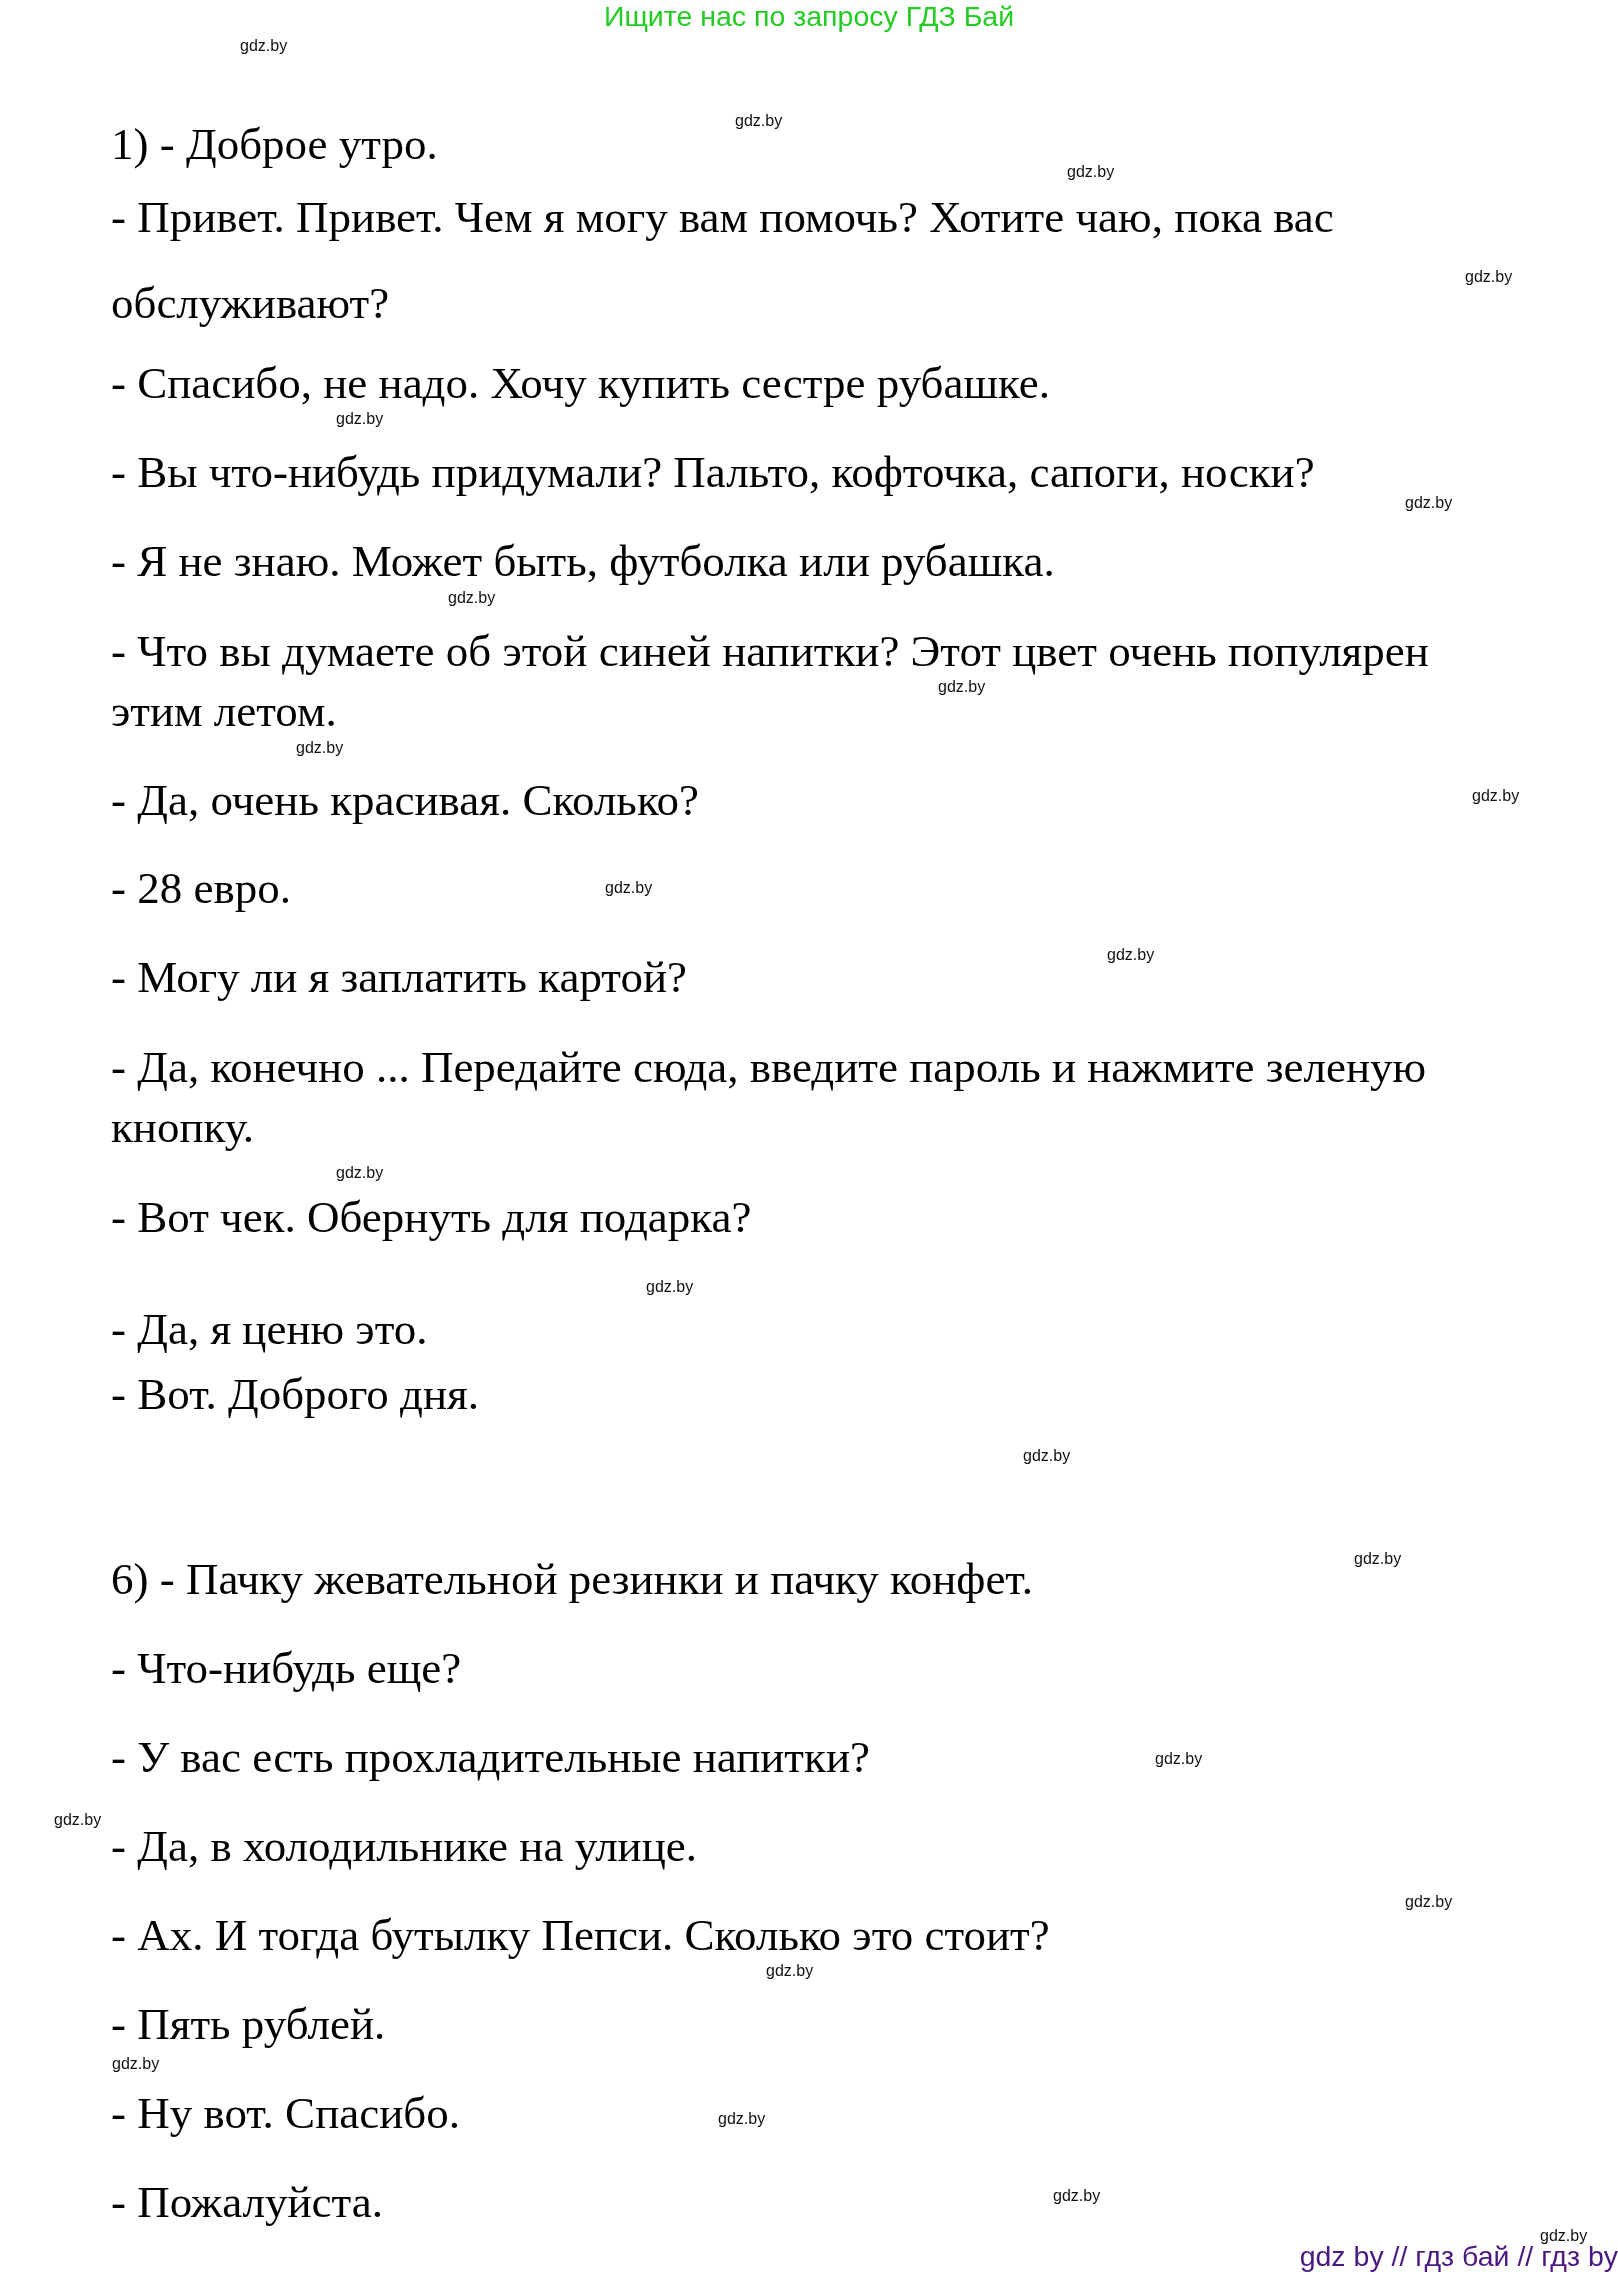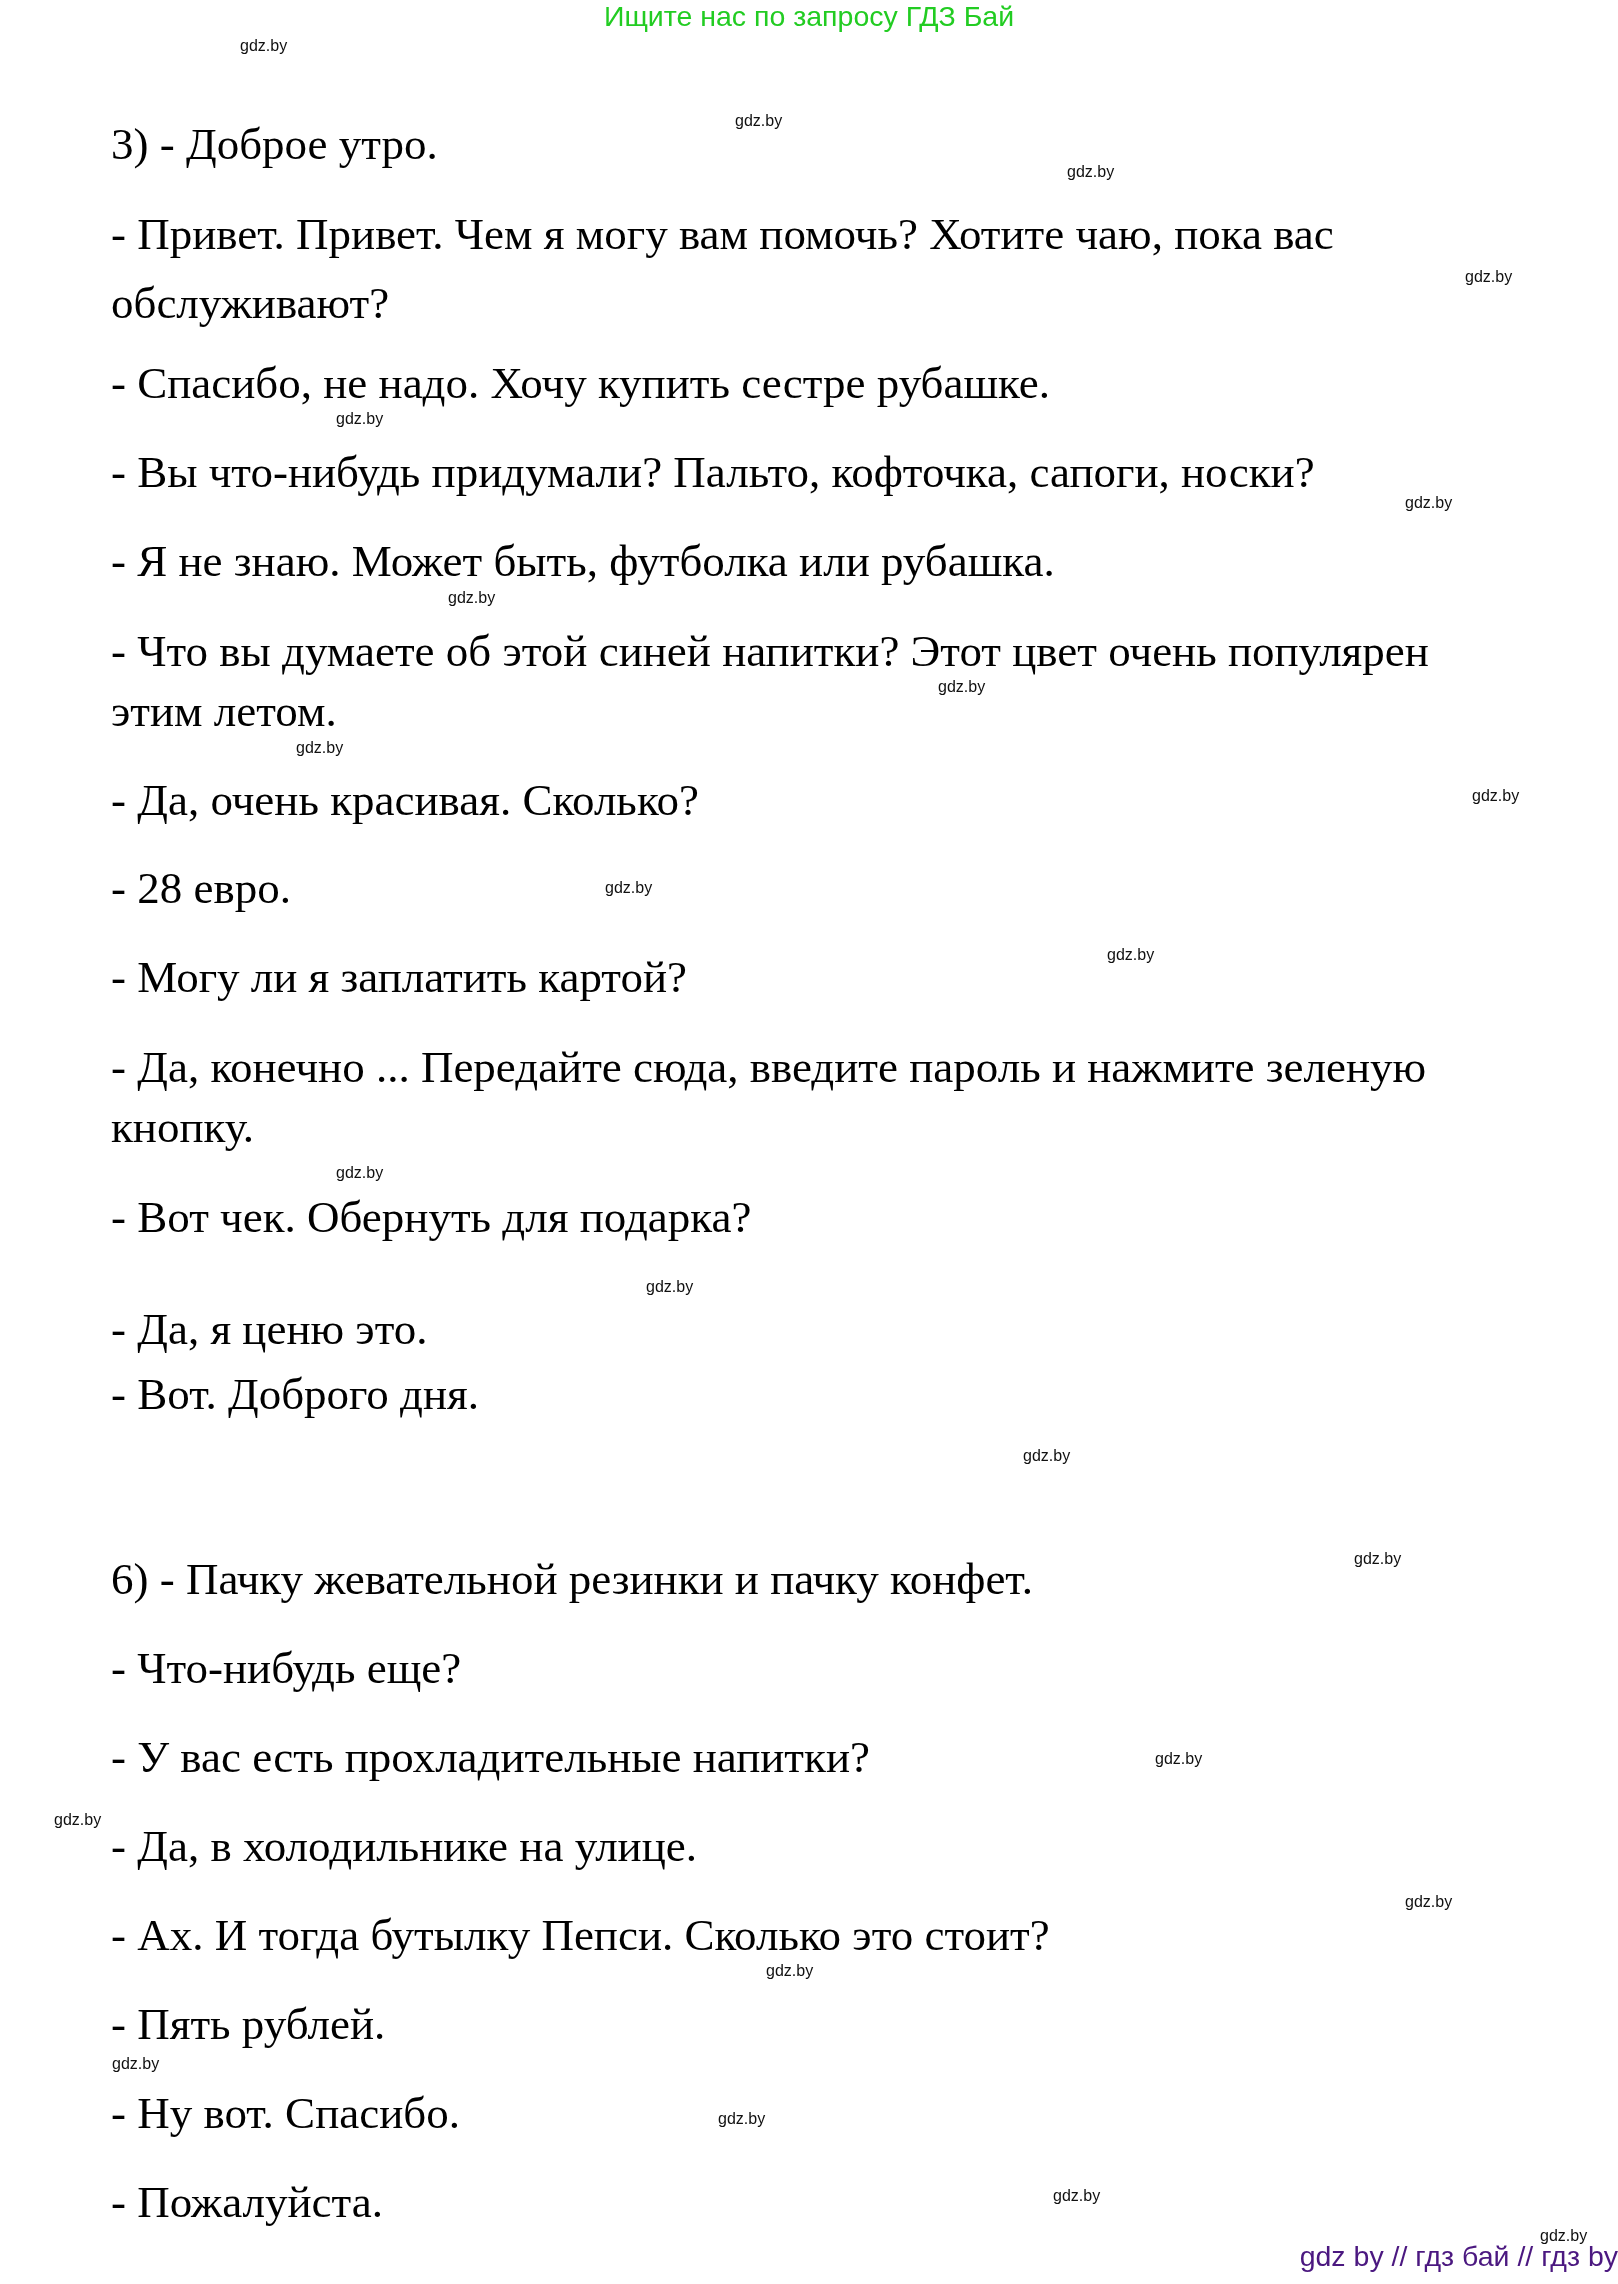--- a/index.html
+++ b/index.html
@@ -7,22 +7,22 @@
   .top{position:absolute;left:0;width:1618px;top:0;text-align:center;font-family:"Liberation Sans",sans-serif;font-size:28.5px;color:#22cc22;}
   .line{position:absolute;left:111px;font-size:45px;line-height:62px;white-space:nowrap;}
   .wm{position:absolute;font-family:"Liberation Sans",sans-serif;font-size:16px;color:#111;}
   .foot{position:absolute;left:0;width:1618px;top:2265px;text-align:right;font-family:"Liberation Sans",sans-serif;font-size:28.5px;color:#4b1880;transform:translateY(-25px);}
 </style>
 </head>
 <body>
 
 <div class="top">Ищите нас по запросу ГДЗ Бай</div>
 
-<div class="line" style="top:113px">3) - Доброе утро.</div>
-<div class="line" style="top:203px">- Привет. Привет. Чем я могу вам помочь? Хотите чаю, пока вас</div>
+<div class="line" style="top:113px">1) - Доброе утро.</div>
+<div class="line" style="top:186px">- Привет. Привет. Чем я могу вам помочь? Хотите чаю, пока вас</div>
 <div class="line" style="top:272px">обслуживают?</div>
 <div class="line" style="top:352px">- Спасибо, не надо. Хочу купить сестре рубашке.</div>
 <div class="line" style="top:441px">- Вы что-нибудь придумали? Пальто, кофточка, сапоги, носки?</div>
 <div class="line" style="top:530px">- Я не знаю. Может быть, футболка или рубашка.</div>
 <div class="line" style="top:620px">- Что вы думаете об этой синей напитки? Этот цвет очень популярен</div>
 <div class="line" style="top:680px">этим летом.</div>
 <div class="line" style="top:769px">- Да, очень красивая. Сколько?</div>
 <div class="line" style="top:857px">- 28 евро.</div>
 <div class="line" style="top:946px">- Могу ли я заплатить картой?</div>
 <div class="line" style="top:1036px">- Да, конечно ... Передайте сюда, введите пароль и нажмите зеленую</div>

